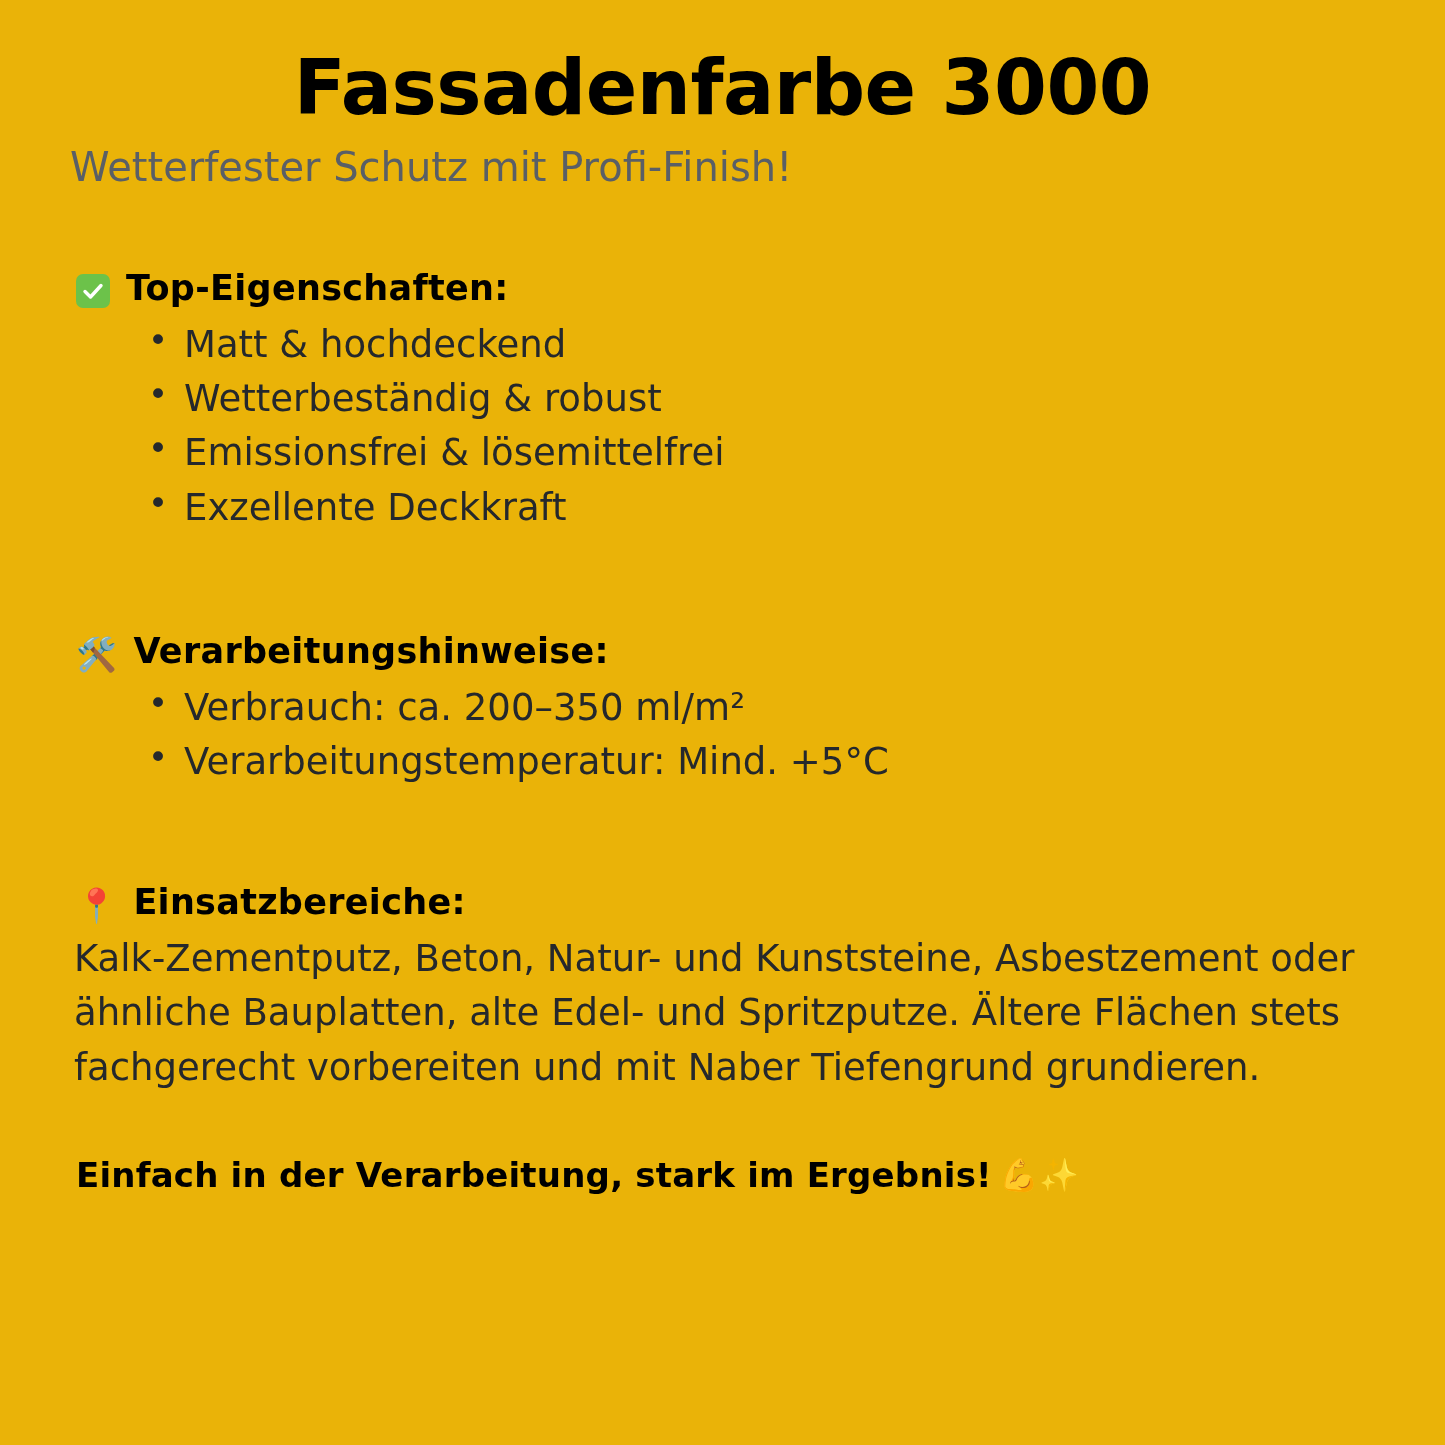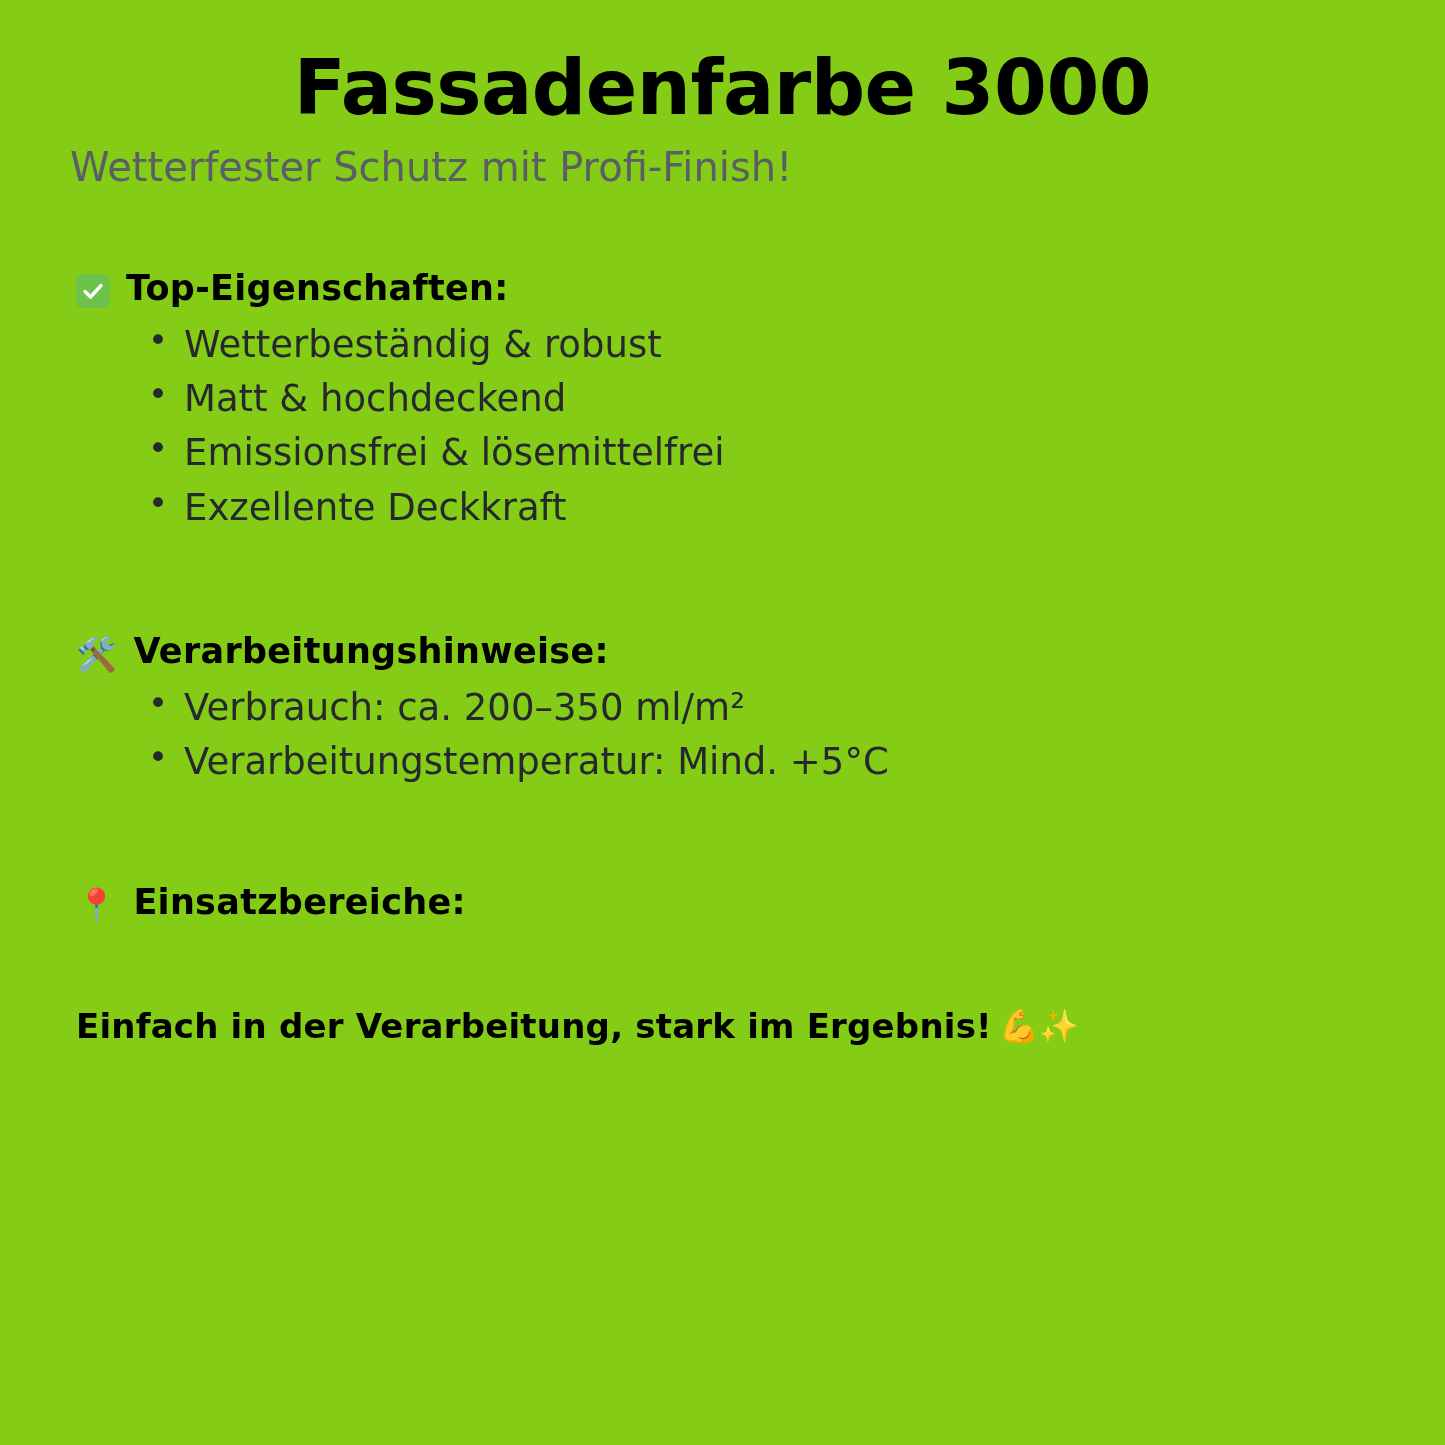--- a/index.html
+++ b/index.html
@@ -12,21 +12,21 @@
     background: #dce8f3;
     font-family: "DejaVu Sans", sans-serif;
     color: #1b1b1b;
     overflow: hidden;
   }
   .page {
     box-sizing: border-box;
     width: 1445px;
     height: 1445px;
     padding: 46px 70px 30px 70px;
-    background: #84cc16;
+    background: #eab308;
     position: relative;
   }
   .title {
     text-align: center;
     font-family: "DejaVu Sans", sans-serif;
     font-weight: 900;
     font-size: 76px;
     letter-spacing: -0.5px;
     line-height: 1.1;
     color: #000000;
@@ -91,21 +91,21 @@
   .gap-lg { height: 96px; }
   .gap-md { height: 92px; }
   .paragraph {
     font-size: 37px;
     line-height: 1.47;
     color: #25282c;
     margin: 4px 0 0 0;
     padding: 0 8px 0 4px;
   }
   .footer {
-    margin-top: 84px;
+    margin-top: 60px;
     font-weight: 900;
     font-size: 34px;
     letter-spacing: 0.2px;
     color: #000;
     padding-left: 6px;
     display: flex;
     align-items: center;
     gap: 8px;
   }
   .footer .emoji { font-size: 32px; }
@@ -122,22 +122,22 @@
   <div class="section">
     <div class="section-head">
       <span class="check-box">
         <svg width="24" height="24" viewBox="0 0 24 24" aria-hidden="true">
           <path d="M4 12.5 L9.5 18 L20 6.5" fill="none" stroke="#ffffff" stroke-width="3.4" stroke-linecap="round" stroke-linejoin="round"></path>
         </svg>
       </span>
       <span>Top-Eigenschaften:</span>
     </div>
     <ul class="bullets">
+      <li>Matt &amp; hochdeckend</li>
       <li>Wetterbeständig &amp; robust</li>
-      <li>Matt &amp; hochdeckend</li>
       <li>Emissionsfrei &amp; lösemittelfrei</li>
       <li>Exzellente Deckkraft</li>
     </ul>
   </div>
 
   <div class="gap-lg"></div>
 
   <div class="section">
     <div class="section-head">
       <span class="emoji wrench">🛠️</span>
@@ -149,20 +149,21 @@
     </ul>
   </div>
 
   <div class="gap-md"></div>
 
   <div class="section">
     <div class="section-head">
       <span class="emoji">📍</span>
       <span>Einsatzbereiche:</span>
     </div>
+    <p class="paragraph">Kalk-Zementputz, Beton, Natur- und Kunststeine, Asbestzement oder ähnliche Bauplatten, alte Edel- und Spritzputze. Ältere Flächen stets fachgerecht vorbereiten und mit Naber Tiefengrund grundieren.</p>
   </div>
 
   <div class="footer">
     <span>Einfach in der Verarbeitung, stark im Ergebnis!</span>
     <span class="emoji">💪✨</span>
   </div>
 
 </div>
 
 </body></html>

